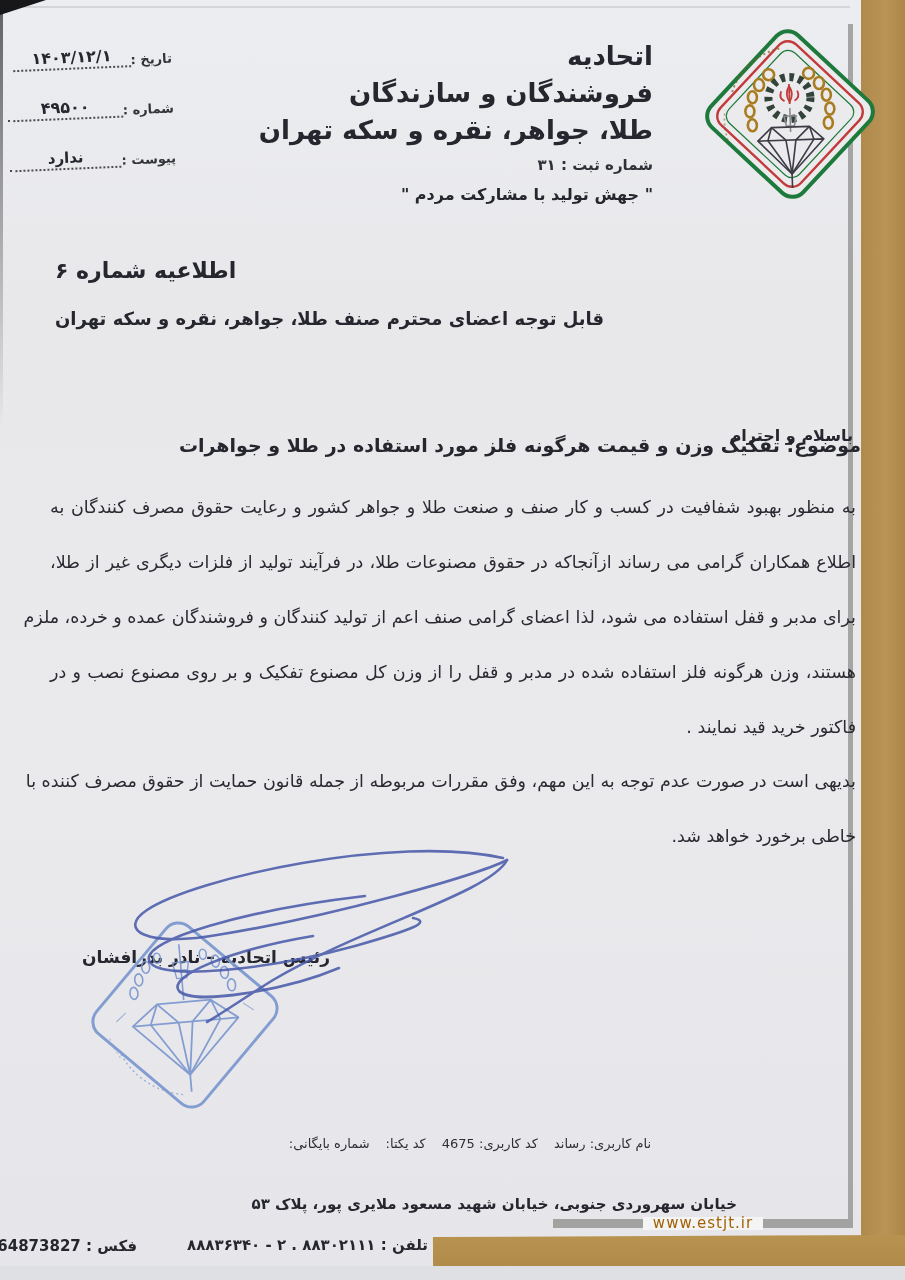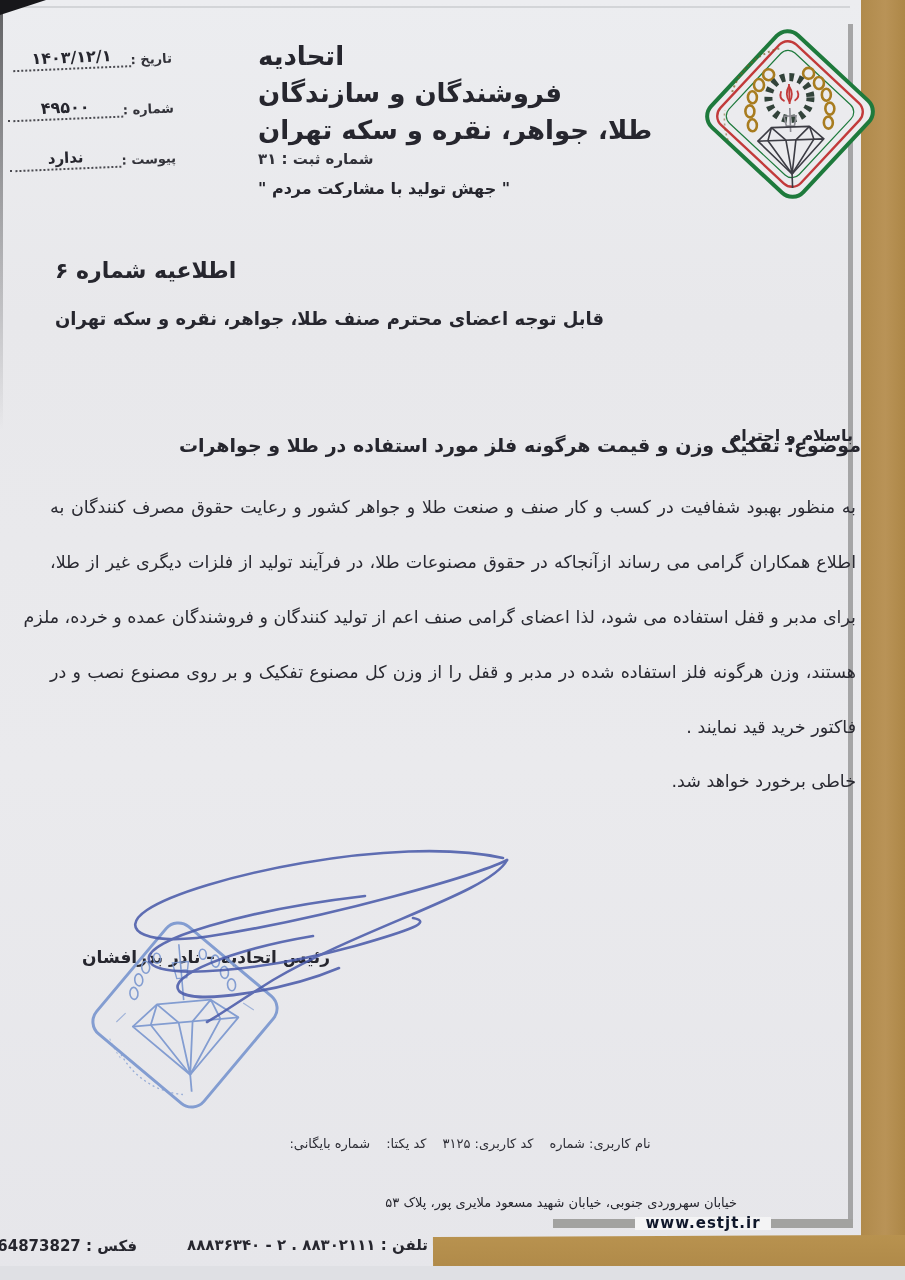--- a/index.html
+++ b/index.html
@@ -14,45 +14,45 @@
   .corner-black{top:0;left:0;width:46px;height:15px;background:#17171a;clip-path:polygon(0 0,100% 0,0 100%);}
   .left-edge{top:0;left:0;width:3px;height:430px;background:linear-gradient(180deg,rgba(20,20,22,.65),rgba(20,20,22,0));}
   
   .gold-right{top:0;left:861px;width:44px;height:1266px;background:linear-gradient(90deg,#b08a4b,#b99357 55%,#ad8747);}
   .gold-bottom{top:1236px;left:433px;width:472px;height:31px;background:linear-gradient(180deg,#b8924f,#b08a49);transform:rotate(-0.25deg);}
   .gray-rule-v{top:24px;left:848px;width:5px;height:1204px;background:#a5a5a6;}
   .bottom-strip{top:1266px;left:0;width:905px;height:14px;background:#dfe0e4;}
   
   .web-bar{top:1217px;left:553px;width:300px;height:13px;display:flex;direction:ltr;align-items:stretch;}
   .web-bar .seg{flex:1;background:#a2a2a0;margin-top:2px;margin-bottom:2px;}
-  .web-label{background:#f4f4f5;color:#0f172a;font-weight:bold;font-size:15px;line-height:13px;padding:0 10px;letter-spacing:1px;direction:ltr;}
+  .web-label{background:#f4f4f5;color:#a16207;font-weight:normal;font-size:15px;line-height:13px;padding:0 10px;letter-spacing:1px;direction:ltr;}
   
   .meta{top:36px;left:4px;width:170px;transform:rotate(-2.4deg);}
   .meta-row{display:flex;direction:rtl;align-items:flex-end;margin-bottom:17px;height:33px;}
   .meta-label{font-size:13px;font-weight:bold;color:#33333a;white-space:nowrap;}
   .meta-value{font-size:16px;font-weight:bold;text-align:center;border-bottom:2px dotted #4a4a50;padding-bottom:1px;margin-left:4px;}
   .w-date{width:118px;} .w-num{width:128px;} .w-att{width:118px;}
   
-  .org{top:38px;left:258px;width:395px;text-align:left;}
+  .org{top:38px;left:258px;width:395px;text-align:right;}
   .org-l{font-weight:bold;font-size:26px;line-height:37px;}
-  .org-reg{font-size:15px;font-weight:bold;margin-top:1px;color:#303038;}
+  .org-reg{font-size:15px;font-weight:bold;margin-top:7px;color:#303038;}
   .org-slogan{font-size:16px;font-weight:bold;margin-top:11px;}
   
   .title{top:258px;left:55px;width:800px;text-align:left;font-weight:bold;font-size:22px;}
   .attention{top:308px;left:55px;width:800px;text-align:left;font-weight:bold;font-size:18px;}
   .salutation{top:394px;right:52px;font-weight:bold;font-size:16px;margin-top:32px;}
   .subject{top:434px;right:44px;font-weight:bold;font-size:19px;}
   .body1{top:492px;left:50px;width:806px;}
   .body2{top:766px;left:42px;width:814px;}
   .bline{font-size:17.5px;line-height:30px;margin-bottom:25px;white-space:nowrap;text-align:justify;text-align-last:justify;color:#2a2a32;}
   .bline-last{text-align:right;text-align-last:right;}
   .sig-title{top:916px;right:575px;font-weight:bold;font-size:17px;white-space:nowrap;margin-top:31px;}
   
   .admin{top:1136px;left:235px;width:470px;display:flex;direction:rtl;justify-content:center;gap:16px;font-size:13px;color:#2e2e36;}
-  .f-address{top:1195px;right:168px;font-weight:normal;font-size:13px;white-space:nowrap;margin-left:8px;}
+  .f-address{top:1195px;right:168px;font-weight:bold;font-size:15px;white-space:nowrap;margin-left:8px;}
   .f-phone{top:1236px;right:477px;font-weight:bold;font-size:15px;white-space:nowrap;}
   .f-fax{top:1237px;right:768px;font-weight:bold;font-size:15px;white-space:nowrap;}
   svg{display:block;}
 </style>
 </head>
 <body>
 
 <div id="page">
 
   <div class="abs top-hairline"></div>
@@ -142,20 +142,21 @@
 
   <div class="abs body1">
     <div class="bline">به منظور بهبود شفافیت در کسب و کار صنف و صنعت طلا و جواهر کشور و رعایت حقوق مصرف کنندگان به</div>
     <div class="bline">اطلاع همکاران گرامی می رساند ازآنجاکه در حقوق مصنوعات طلا، در فرآیند تولید از فلزات دیگری غیر از طلا،</div>
     <div class="bline">برای مدبر و قفل استفاده می شود، لذا اعضای گرامی صنف اعم از تولید کنندگان و فروشندگان عمده و خرده، ملزم</div>
     <div class="bline">هستند، وزن هرگونه فلز استفاده شده در مدبر و قفل را از وزن کل مصنوع تفکیک و بر روی مصنوع نصب و در</div>
     <div class="bline bline-last">فاکتور خرید قید نمایند .</div>
   </div>
 
   <div class="abs body2">
+    <div class="bline">بدیهی است در صورت عدم توجه به این مهم، وفق مقررات مربوطه از جمله قانون حمایت از حقوق مصرف کننده با</div>
     <div class="bline bline-last">خاطی برخورد خواهد شد.</div>
   </div>
 
   <div class="abs sig-title">رئیس اتحادیه – نادر بذرافشان</div>
 
   <div class="abs" style="top:912px;left:58px;width:254px;height:206px;">
     <svg width="254" height="206" viewBox="0 0 254 206">
       <g transform="rotate(-5 127 103)" stroke="#7b97cf" fill="none" opacity=".92">
         <rect x="57" y="33" width="140" height="140" rx="16" transform="rotate(45 127 103)" stroke-width="3"></rect>
 
@@ -192,22 +193,22 @@
       <g fill="none" stroke="#4b5cab" stroke-width="2.6" stroke-linecap="round" opacity=".88">
         <path d="M448 30 C340 6 140 50 92 82 C62 102 90 120 168 106 C278 88 420 48 452 32"></path>
         <path d="M310 68 C190 82 88 112 94 132 C100 154 212 142 300 118 C356 102 378 94 358 90"></path>
         <path d="M258 108 C175 122 112 148 124 163 C138 178 232 162 284 140"></path>
         <path d="M452 32 C436 64 310 98 218 152 C186 172 166 186 152 194"></path>
       </g>
     </svg>
   </div>
 
   <div class="abs admin">
-    <span>نام کاربری: شماره</span>
-    <span>کد کاربری: ۳۱۲۵</span>
+    <span>نام کاربری: رساند</span>
+    <span>کد کاربری: 4675</span>
     <span>کد یکتا:</span>
     <span>شماره بایگانی:</span>
   </div>
 
   <div class="abs web-bar">
     <div class="seg"></div>
     <div class="web-label">www.estjt.ir</div>
     <div class="seg"></div>
   </div>
 

